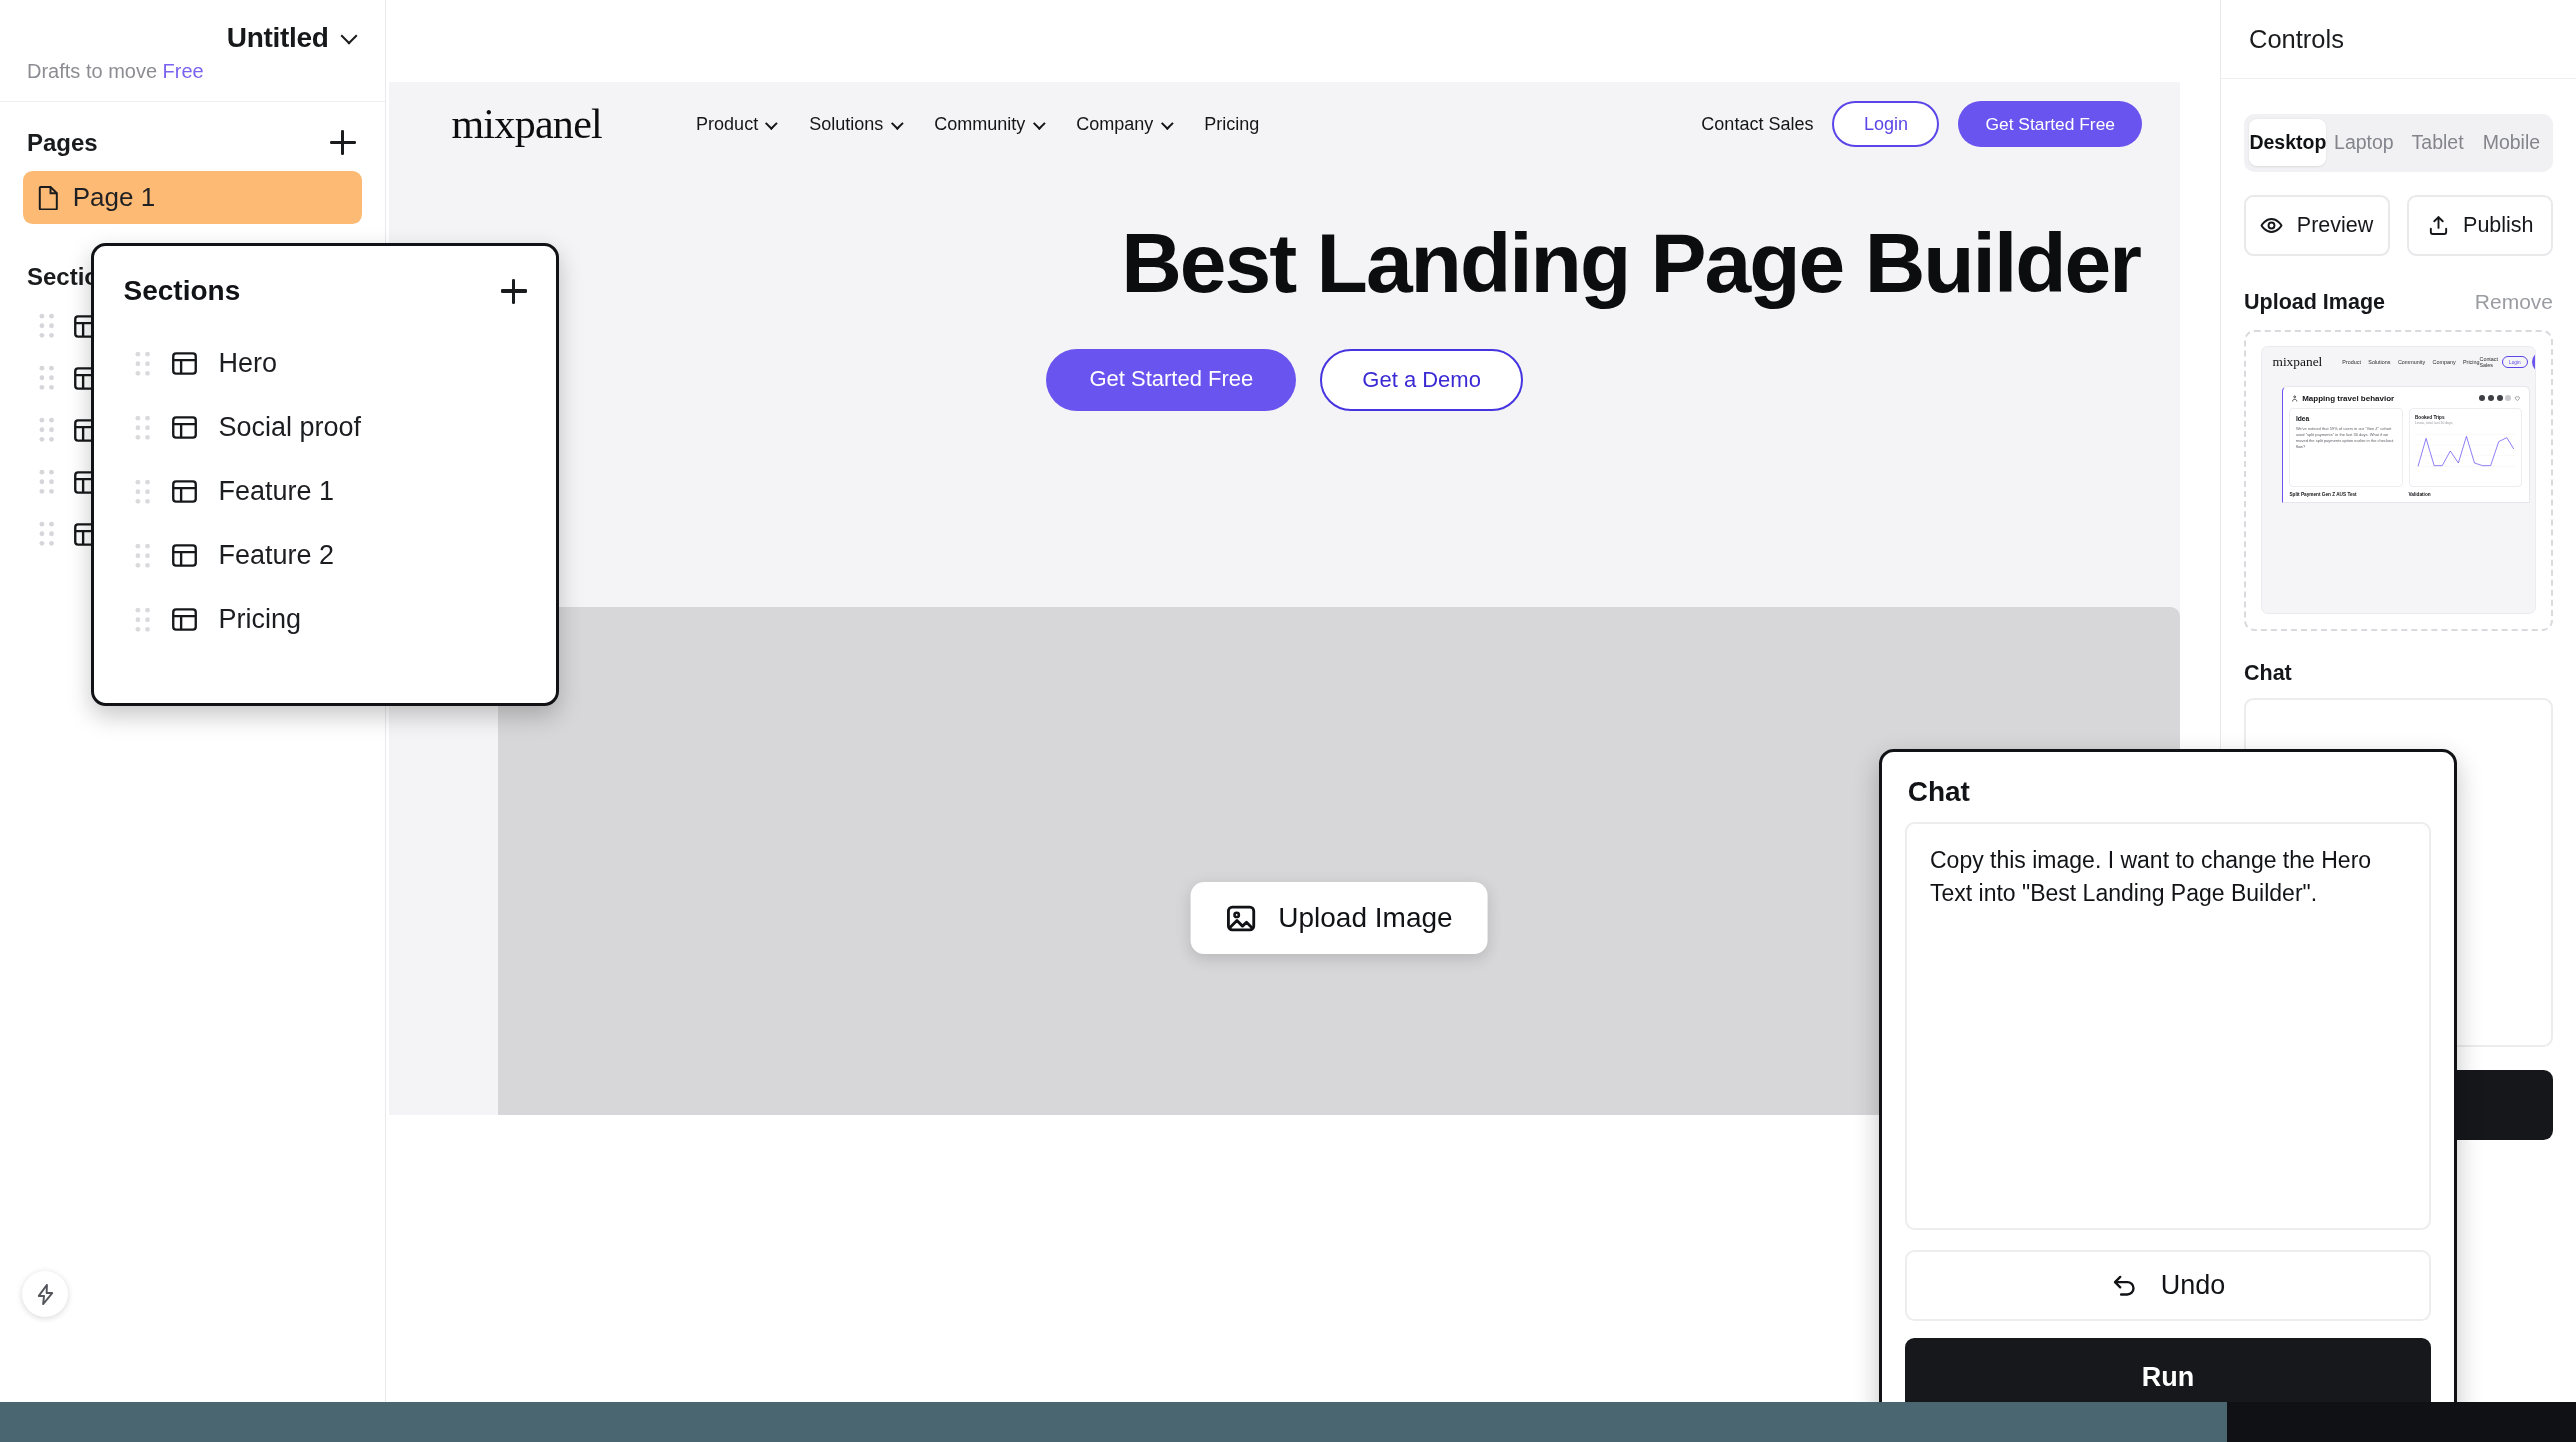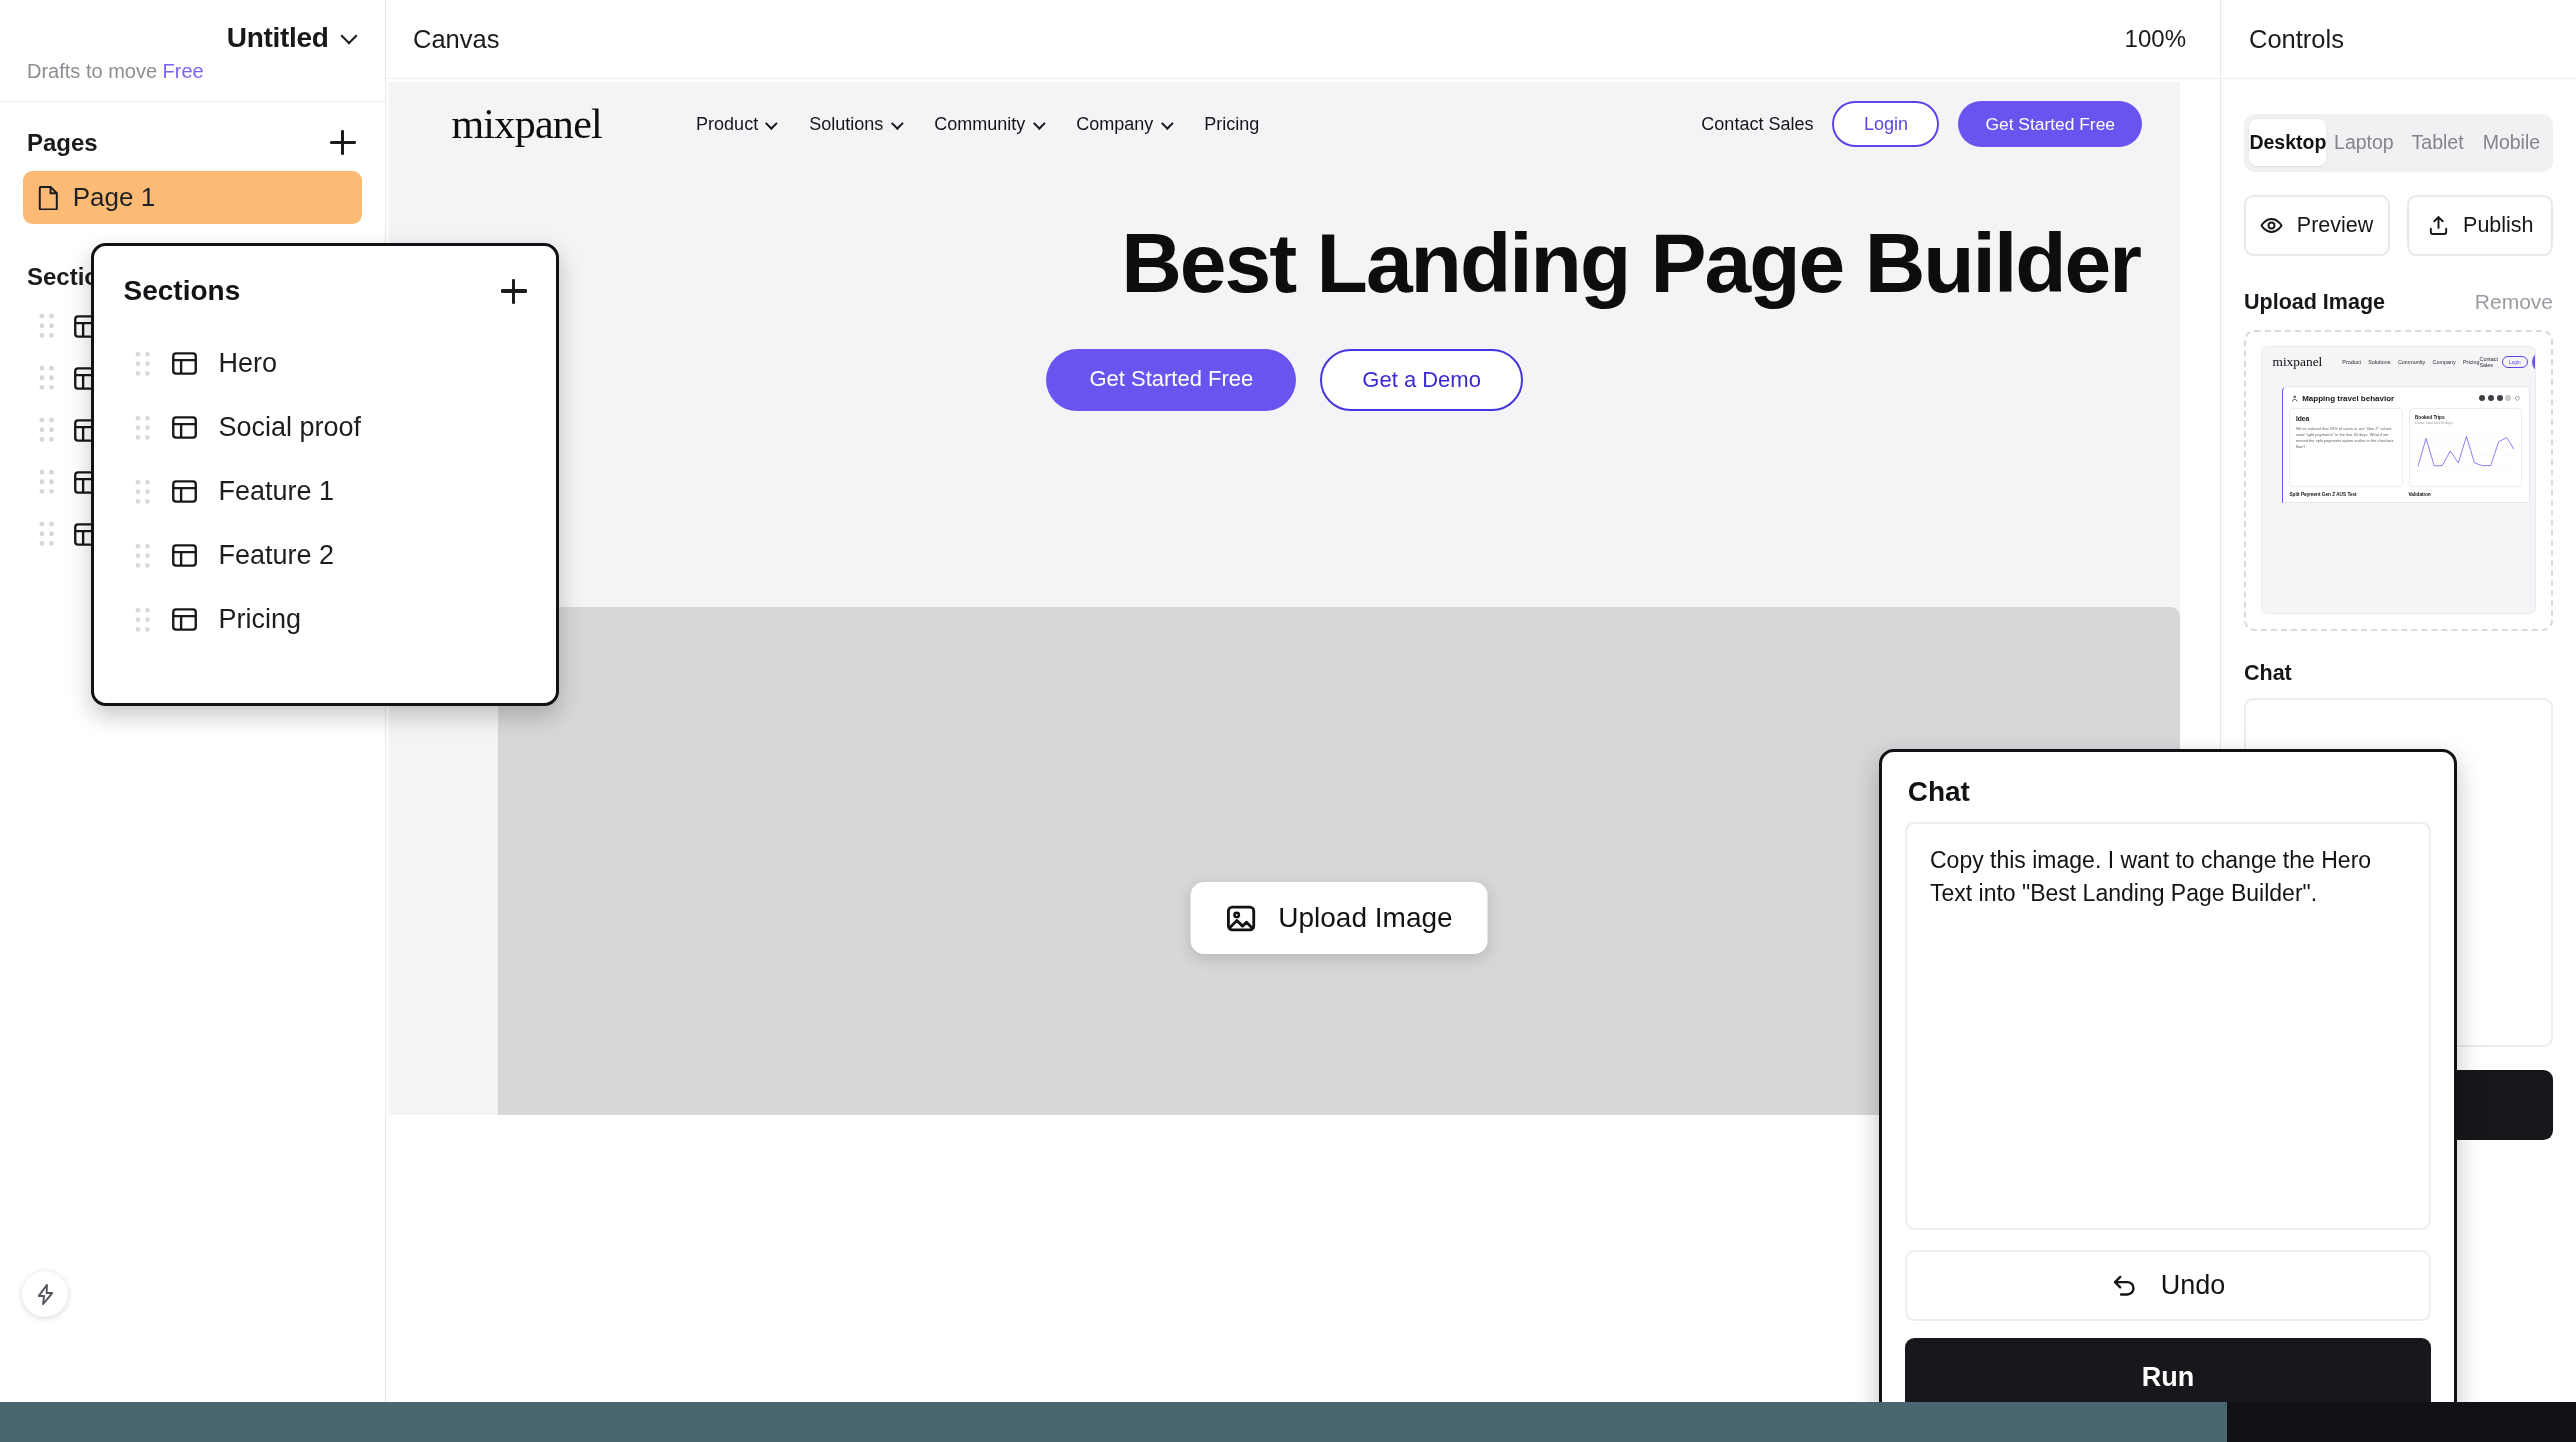--- a/index.html
+++ b/index.html
@@ -438,24 +438,20 @@
         <svg class="panel-ic" viewBox="0 0 24 24" fill="none">
           <rect x="2" y="3" width="20" height="18" rx="2.5" stroke="#17181a" stroke-width="2.1"></rect>
           <path d="M2 9h20M9 9v12" stroke="#17181a" stroke-width="2.1"></path>
         </svg>
         <span class="nm">Pricing</span>
       </div>
     </div>
   </div>
 
   <div id="canvas-col">
-    <div class="canvas-bar">
-      <span class="c-title">Canvas</span>
-      <span class="c-zoom">100%</span>
-    </div>
 
     <div id="artboard">
       <div class="mp-nav">
         <span class="mp-logo">mixpanel</span>
         <div class="mp-links">
           <span class="mp-link">
             <span>Product</span>
             <span class="mini-chev"></span>
           </span>
           <span class="mp-link">

